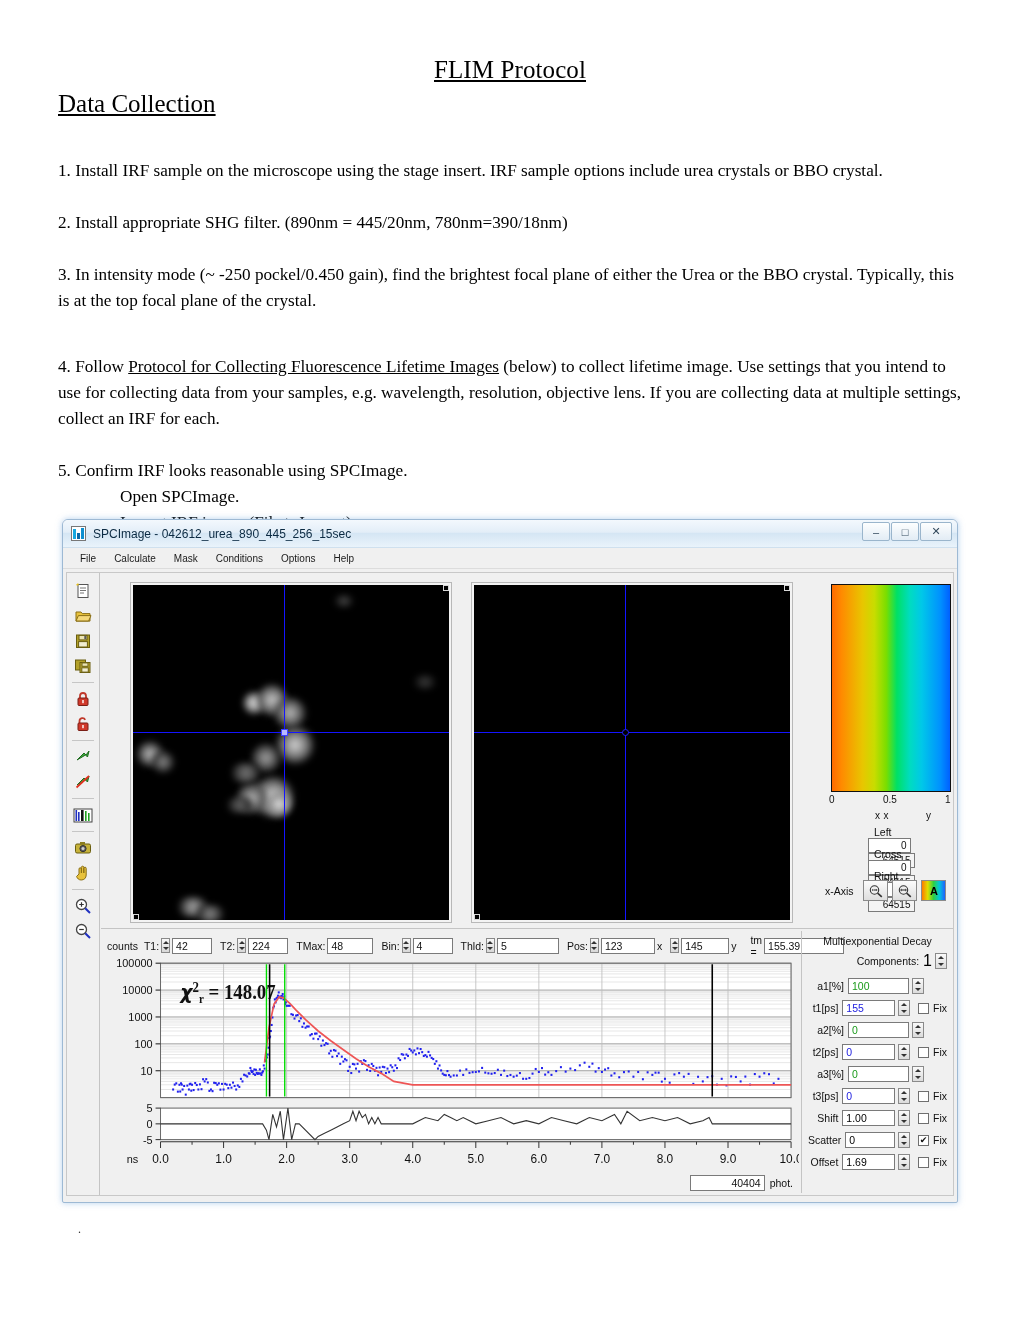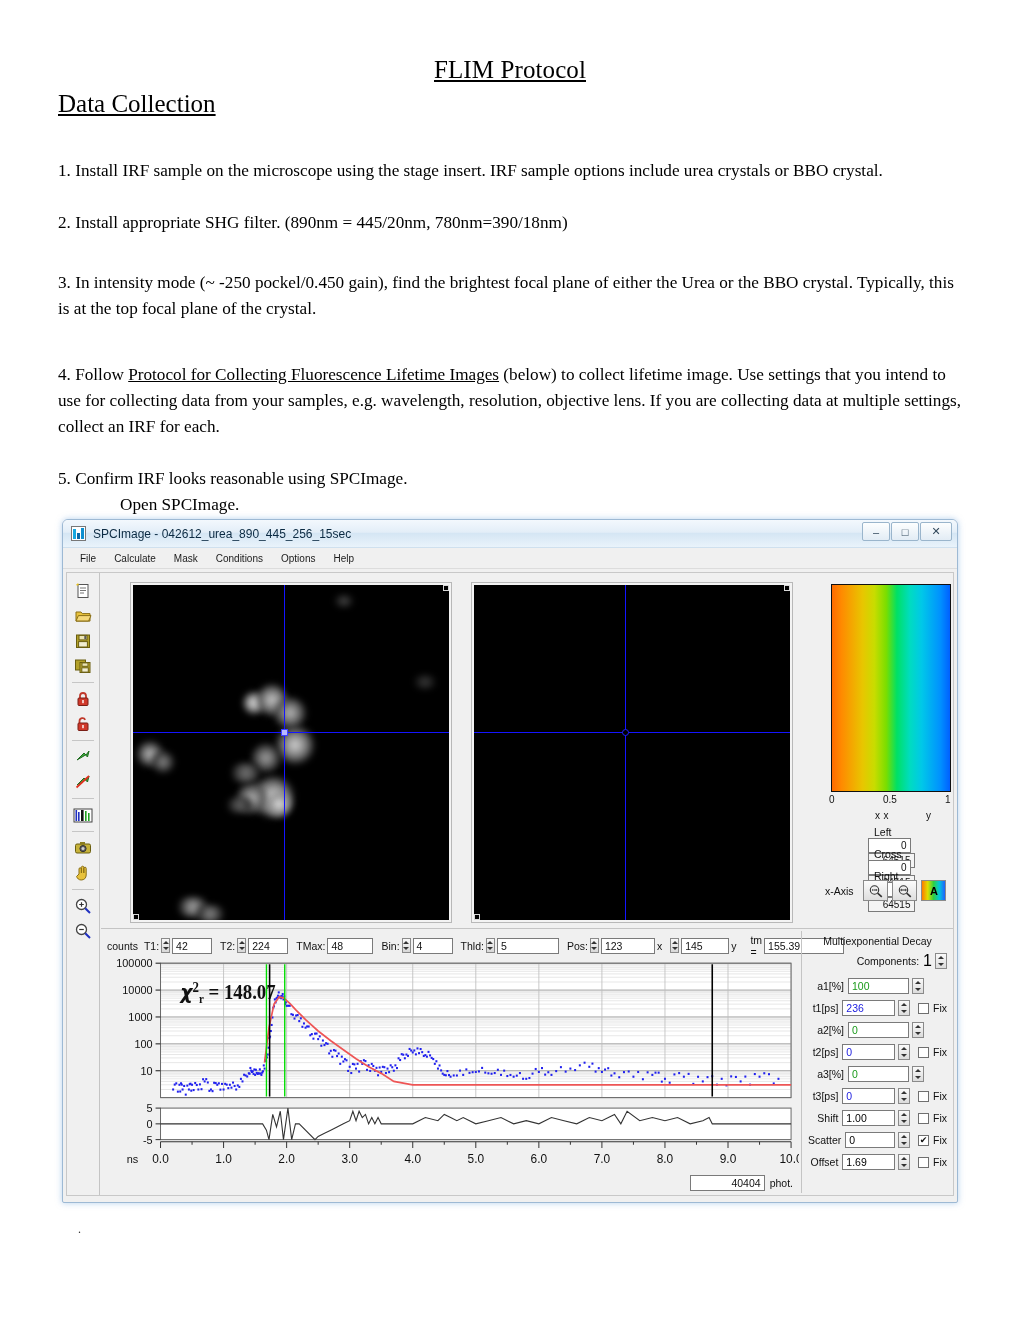--- a/index.html
+++ b/index.html
@@ -21,21 +21,21 @@
   .doc-subtitle {
     font-size:25px; margin:6px 0 0 0; text-decoration:underline;
     font-weight:normal;
   }
   .para {
     font-size:17.2px; line-height:26px; margin:0; color:#000;
     text-align:left;
   }
   .para.p1 { margin-top:40px; }
   .para.p2 { margin-top:26px; }
-  .para.p3 { margin-top:34px; }
+  .para.p3 { margin-top:26px; }
   .para.p4 { margin-top:40px; }
   .para.p5 { margin-top:26px; }
   .sub { padding-left:62px; }
   .u { text-decoration:underline; }
 
   
   .win {
     position:absolute; left:62px; top:519px; width:896px; height:684px;
     background:#f0f0f0;
     border:1px solid #9db9d4;
@@ -970,21 +970,21 @@
           <span class="plbl">a1[%]</span>
           <span class="pinput w green">100</span>
           <span class="pspin">
               <b class="up"></b>
               <b class="down"></b>
             </span>
         </div>
 
         <div class="prow">
           <span class="plbl">t1[ps]</span>
-          <span class="pinput w blue">236</span>
+          <span class="pinput w blue">155</span>
           <span class="pspin">
               <b class="up"></b>
               <b class="down"></b>
             </span>
           <span class="fixwrap">
             <span class="chk"></span>
             <span class="fixlbl">Fix</span>
           </span>
         </div>
 

